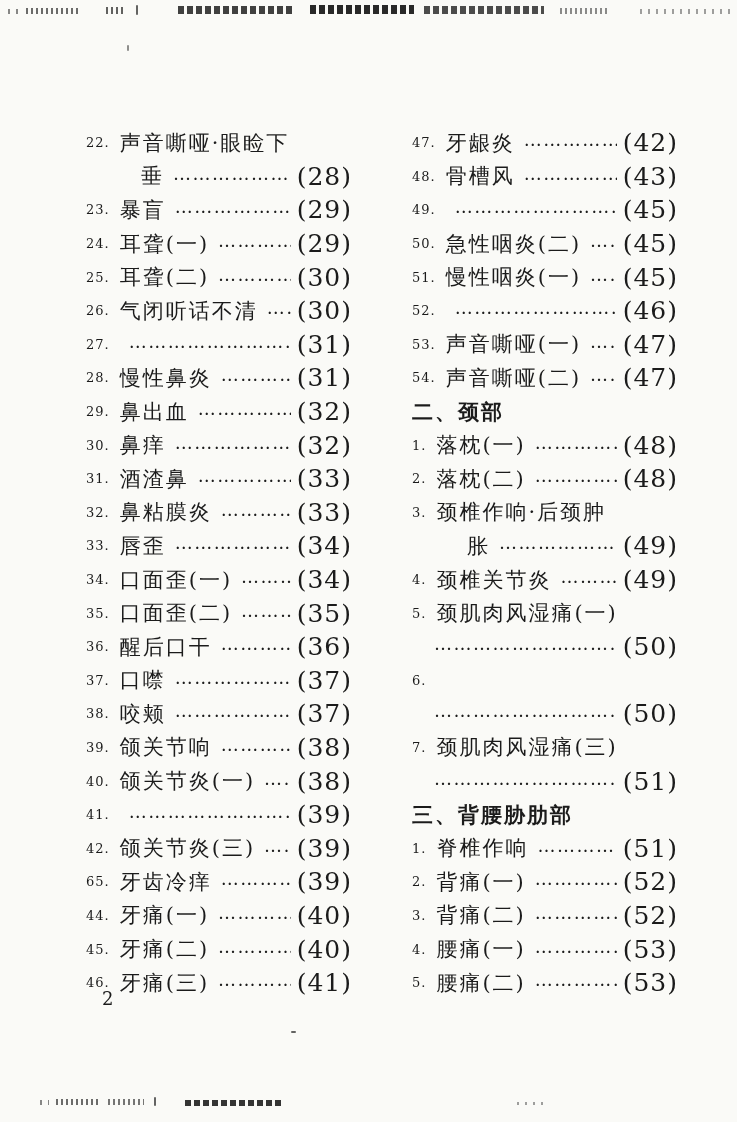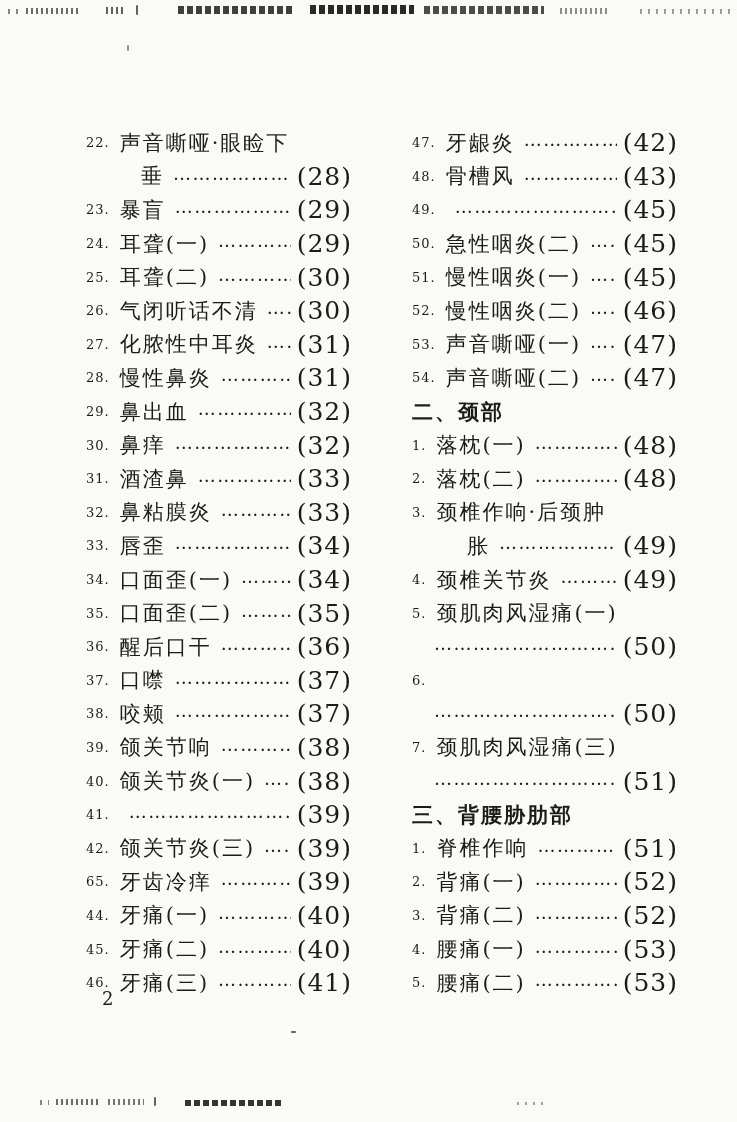--- a/index.html
+++ b/index.html
@@ -89,21 +89,20 @@
         <span class="pageno">(30)</span>
       </div>
       <div class="row">
         <span class="num">26.</span>
         <span class="title">气闭听话不清</span>
         <span class="leader">………………………………………………</span>
         <span class="pageno">(30)</span>
       </div>
       <div class="row">
         <span class="num">27.</span>
-        <span class="title">化脓性中耳炎</span>
         <span class="leader">………………………………………………</span>
         <span class="pageno">(31)</span>
       </div>
       <div class="row">
         <span class="num">28.</span>
         <span class="title">慢性鼻炎</span>
         <span class="leader">………………………………………………</span>
         <span class="pageno">(31)</span>
       </div>
       <div class="row">
@@ -239,21 +238,20 @@
         <span class="pageno">(45)</span>
       </div>
       <div class="row">
         <span class="num">51.</span>
         <span class="title">慢性咽炎(一)</span>
         <span class="leader">………………………………………………</span>
         <span class="pageno">(45)</span>
       </div>
       <div class="row">
         <span class="num">52.</span>
-        <span class="title">慢性咽炎(二)</span>
         <span class="leader">………………………………………………</span>
         <span class="pageno">(46)</span>
       </div>
       <div class="row">
         <span class="num">53.</span>
         <span class="title">声音嘶哑(一)</span>
         <span class="leader">………………………………………………</span>
         <span class="pageno">(47)</span>
       </div>
       <div class="row">

